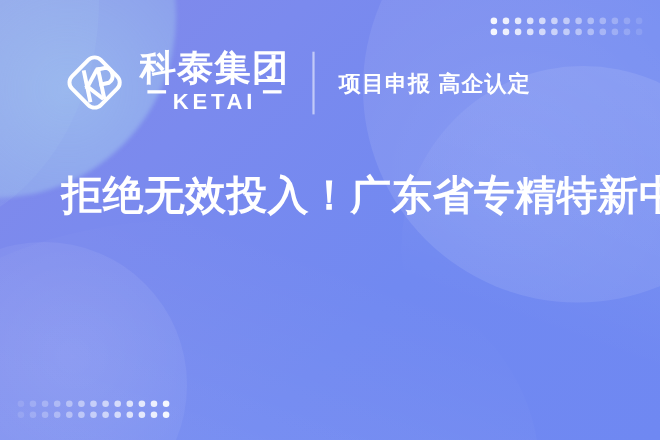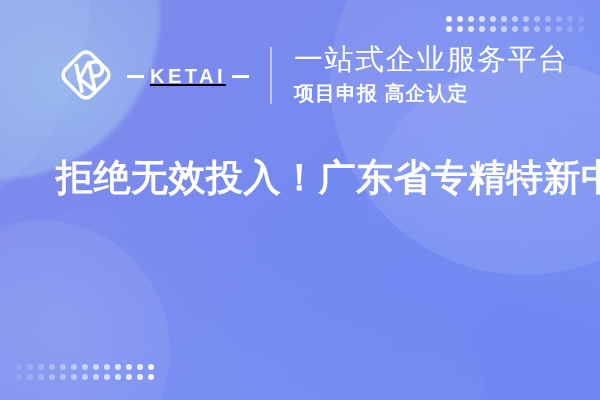--- a/index.html
+++ b/index.html
@@ -150,25 +150,24 @@
   .brand-cn {
     font-size: 33px;
     font-weight: bold;
     color: #ffffff;
     letter-spacing: 1px;
     line-height: 1.05;
     white-space: nowrap;
   }
   .brand-en-row {
     display: flex;
-    align-items: center;
+    align-items: flex-start;
     justify-content: center;
     margin-top: 3px;
     width: 100%;
-    text-decoration: underline;
   }
   .brand-en-rule {
     height: 3px;
     width: 17px;
     background: #ffffff;
     flex: 0 0 auto;
   }
   .brand-en {
     font-size: 20px;
     font-weight: bold;
@@ -307,32 +306,32 @@
             <path d="M24 20 L24 46"></path>
             <path d="M24 34 L35 21"></path>
             <path d="M24 33 L35 46"></path>
             <path d="M37 20 L37 46"></path>
             <path d="M37 20 L44 20 A7.5 7.5 0 0 1 44 34 L37 34"></path>
           </g>
         </svg>
       </span>
 
       <span class="brand-text">
+        <span class="brand-cn">科泰集团</span>
         <span class="brand-en-row">
           <span class="brand-en-rule"></span>
           <span class="brand-en">KETAI</span>
           <span class="brand-en-rule"></span>
         </span>
       </span>
     </div>
 
     <div class="brand-divider"></div>
 
     <div class="tagline">
-      <span class="tagline-main">一站式企业服务平台</span>
       <span class="tagline-sub">项目申报 高企认定</span>
     </div>
   </div>
 
   <div class="headline">
     <div class="headline-line">拒绝无效投入！广东省专精特新中</div>
   </div>
 
 </div>
 

